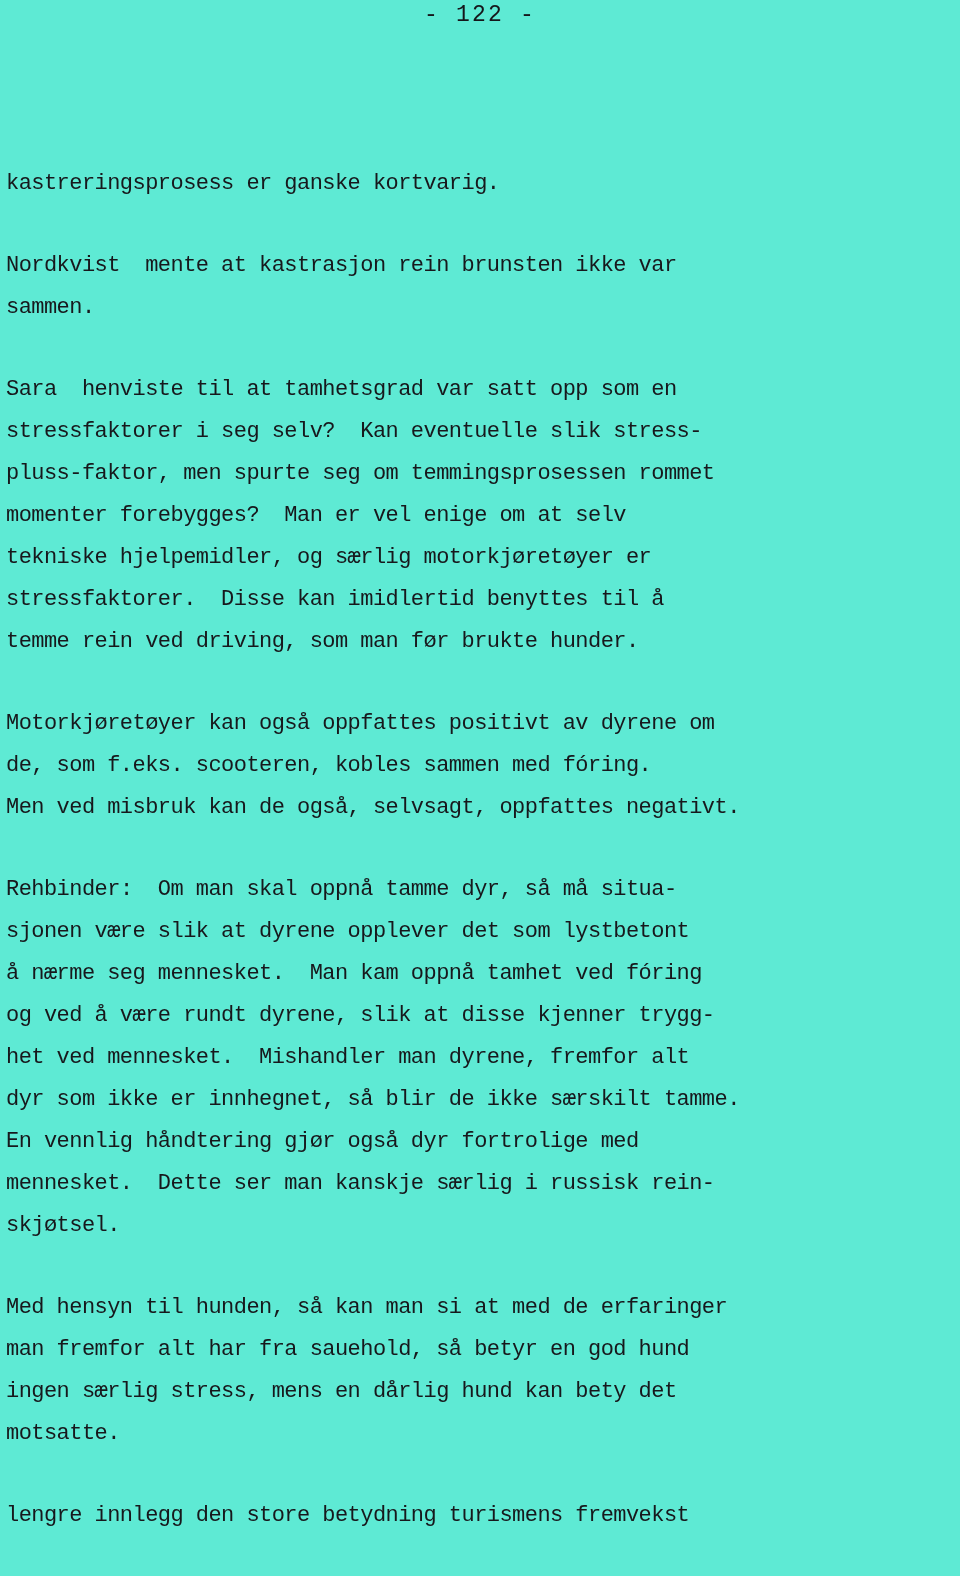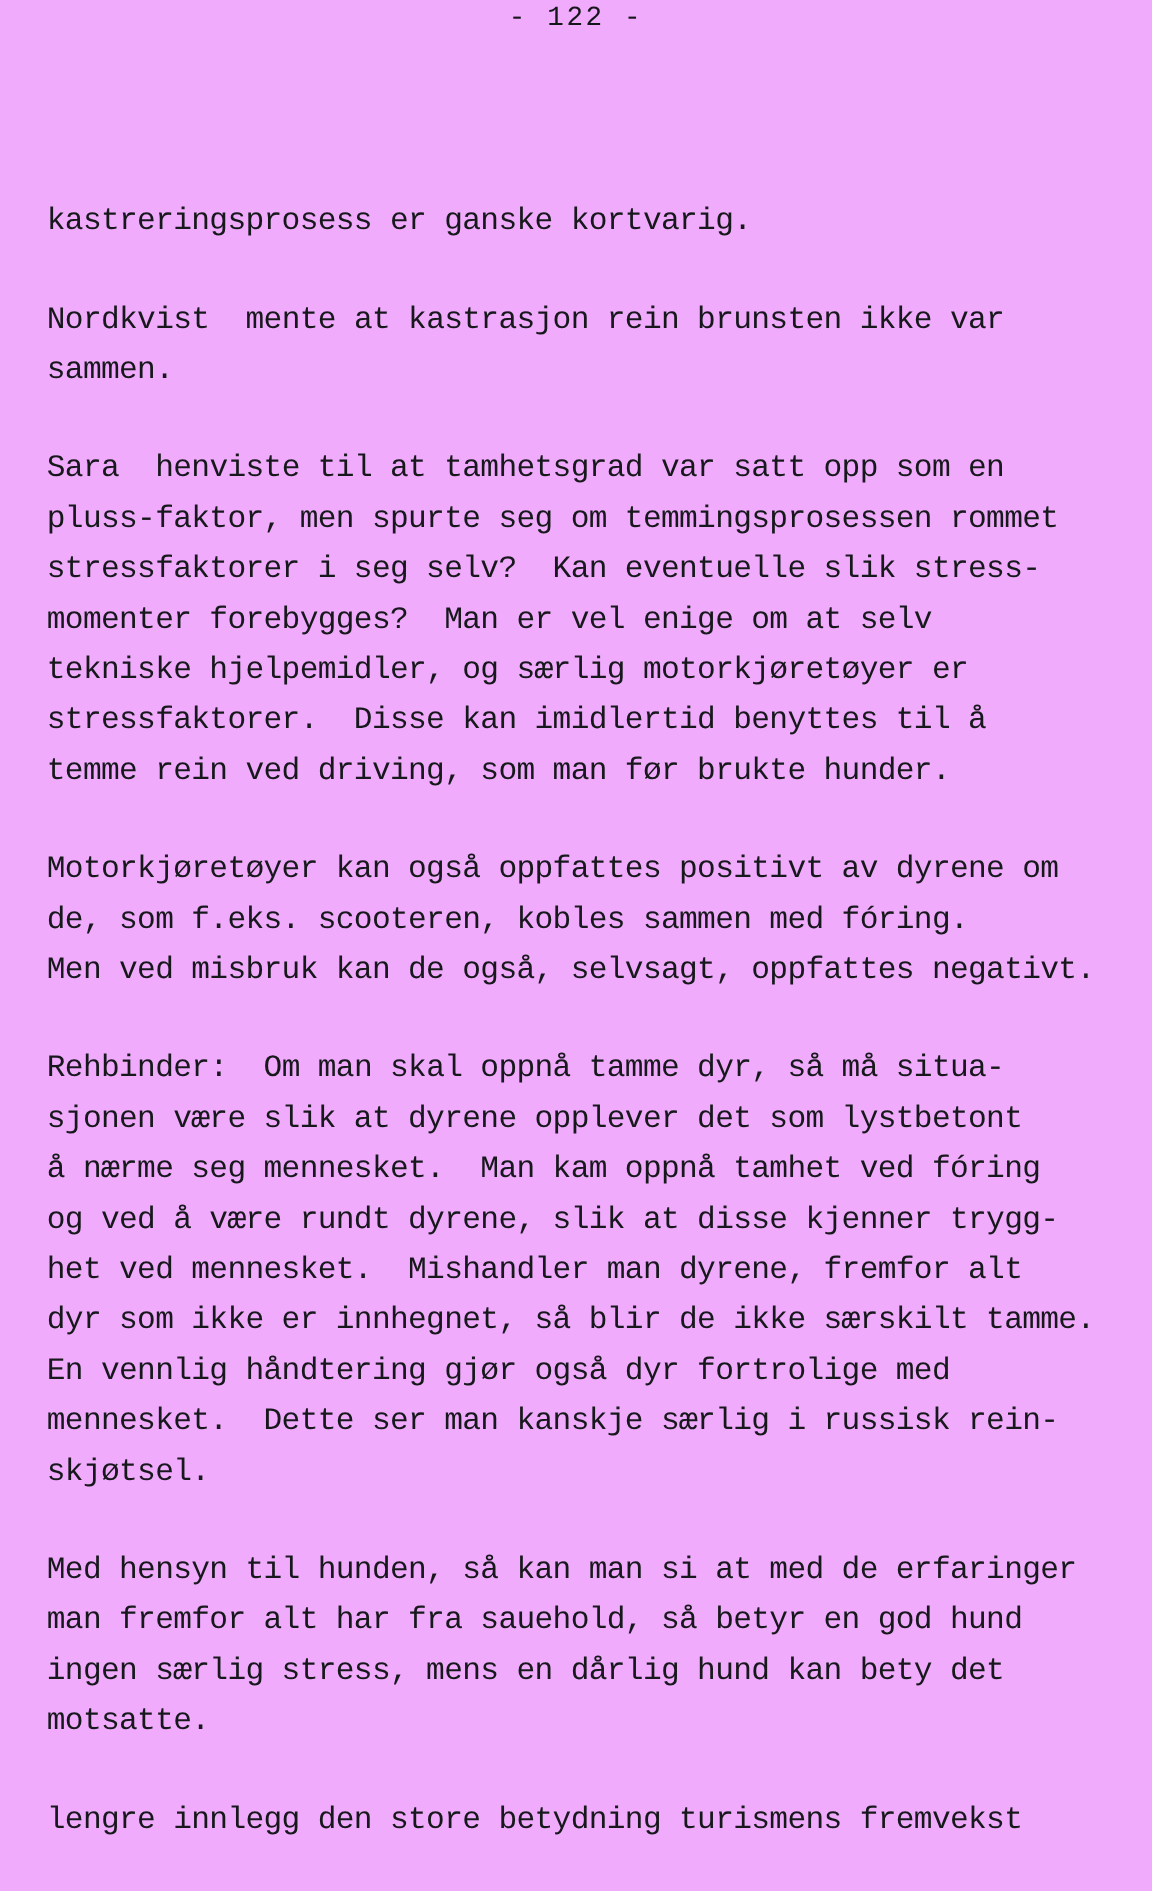--- a/index.html
+++ b/index.html
@@ -7,21 +7,21 @@
     padding: 0;
     background: #ffffff;
   }
   body {
     font-family: "Liberation Mono", "DejaVu Sans Mono", monospace;
   }
   .page {
     position: relative;
     width: 960px;
     height: 1576px;
-    background: #f0abfc;
+    background: #5eead4;
     overflow: hidden;
     box-sizing: border-box;
   }
   .page-number {
     position: absolute;
     top: 2px;
     left: 0;
     width: 960px;
     text-align: center;
     font-size: 23px;
@@ -38,26 +38,25 @@
   .para {
     margin: 0 0 0 0;
   }
   .para + .para {
     margin-top: 40px;
   }
   .line {
     display: block;
     height: 42px;
     line-height: 42px;
-    font-size: 26px;
+    font-size: 22px;
     letter-spacing: -0.55px;
     white-space: pre;
     color: #17181c;
     font-family: "Liberation Mono", "DejaVu Sans Mono", monospace;
-    margin-left: 33px;
     -webkit-font-smoothing: none;
   }
   .line u, .line .ul {
     text-underline-offset: 3px;
     text-decoration-thickness: 2px;
   }
 </style>
 </head>
 <body>
 
@@ -70,22 +69,22 @@
       <span class="line">kastreringsprosess er ganske kortvarig.</span>
     </div>
 
     <div class="para">
       <span class="line"><span class="ul">Nordkvist</span><span>  mente at kastrasjon rein brunsten ikke var</span></span>
       <span class="line">sammen.</span>
     </div>
 
     <div class="para">
       <span class="line"><span class="ul">Sara</span><span>  henviste til at tamhetsgrad var satt opp som en</span></span>
+      <span class="line">stressfaktorer i seg selv?  Kan eventuelle slik stress-</span>
       <span class="line">pluss-faktor, men spurte seg om temmingsprosessen rommet</span>
-      <span class="line">stressfaktorer i seg selv?  Kan eventuelle slik stress-</span>
       <span class="line">momenter forebygges?  Man er vel enige om at selv</span>
       <span class="line">tekniske hjelpemidler, og særlig motorkjøretøyer er</span>
       <span class="line">stressfaktorer.  Disse kan imidlertid benyttes til å</span>
       <span class="line">temme rein ved driving, som man før brukte hunder.</span>
     </div>
 
     <div class="para">
       <span class="line">Motorkjøretøyer kan også oppfattes positivt av dyrene om</span>
       <span class="line">de, som f.eks. scooteren, kobles sammen med fóring.</span>
       <span class="line">Men ved misbruk kan de også, selvsagt, oppfattes negativt.</span>

